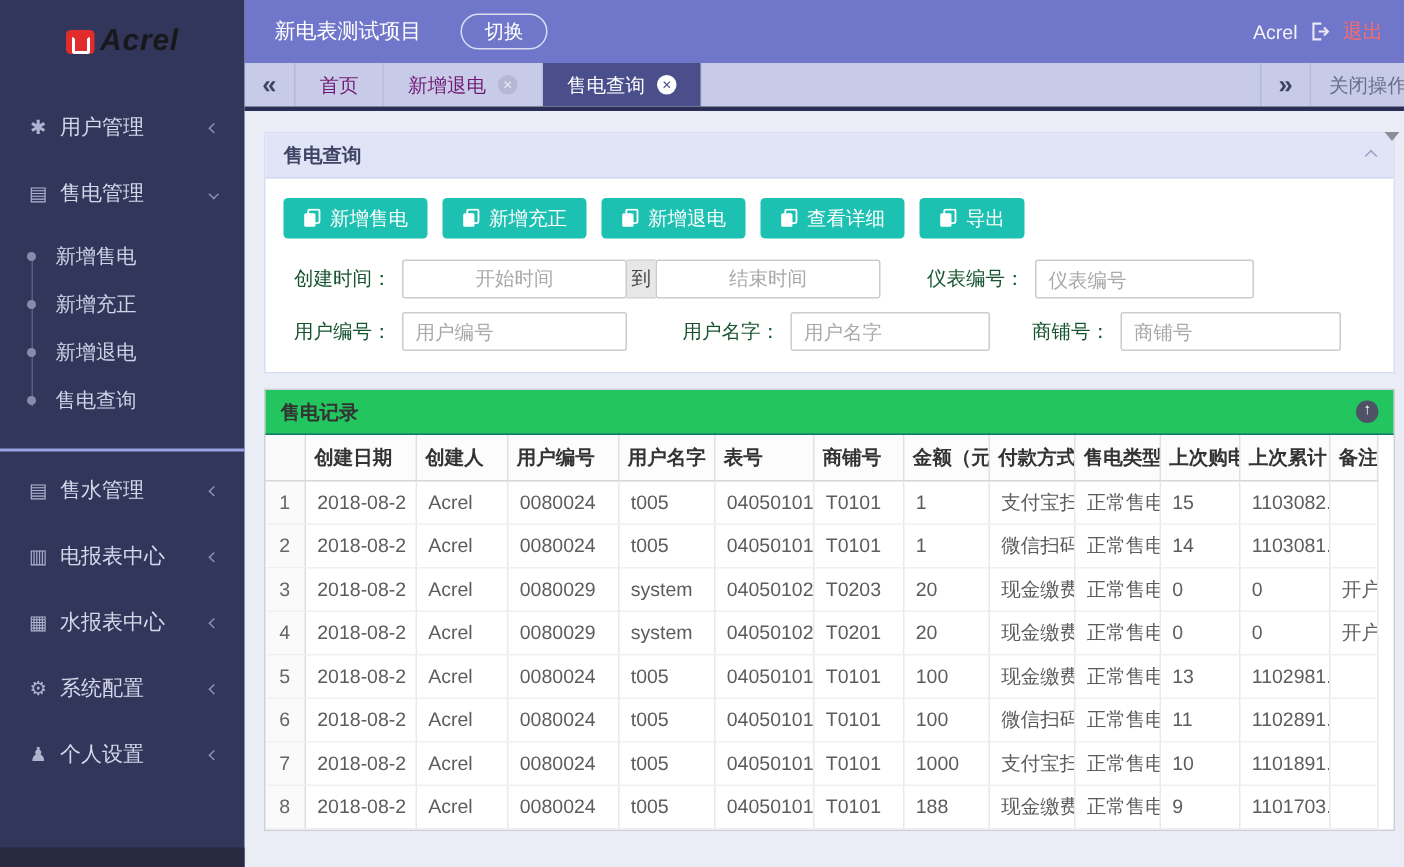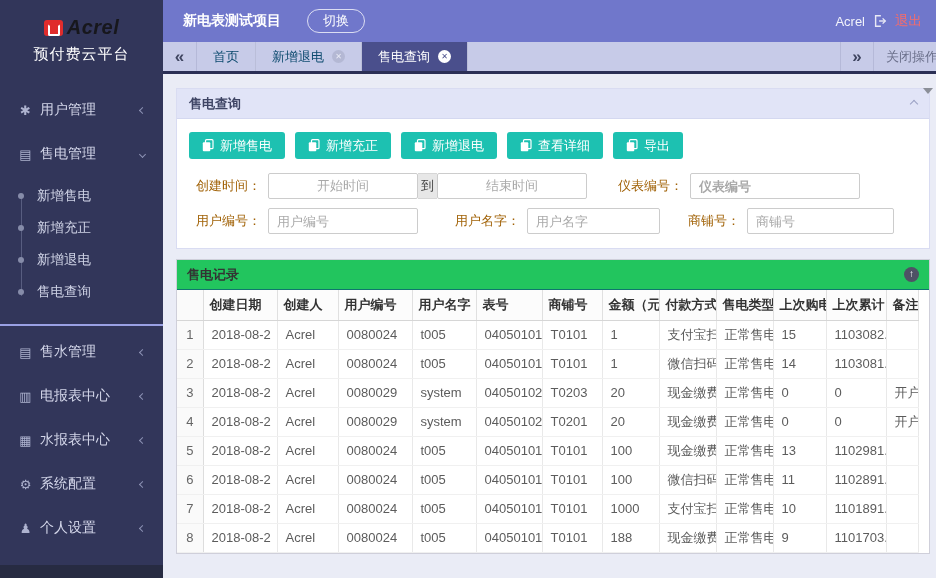--- a/index.html
+++ b/index.html
@@ -29,32 +29,32 @@
   .sub-item { position:relative; height:32px; display:flex; align-items:center; padding-left:37px; cursor:pointer; }
   .sub-item::before { content:""; position:absolute; left:18px; top:13px; width:6px; height:6px; border-radius:50%; background:#868ca9; }
   .sub-item .sub-label { font-size:13.5px; color:#cfd3e6; }
   .menu-divider { height:2px; background:#9aa1e4; margin:6px 0 4px; }
   .sidebar-footer { position:absolute; bottom:0; left:0; width:163px; height:13px; background:#272b42; }
 
   
   .main { flex:1; display:flex; flex-direction:column; min-width:0; }
 
   .topbar { height:42px; background:#7077cb; display:flex; align-items:center; padding:0 14px 0 20px; color:#fff; }
-  .project-name { font-size:14px; font-weight:bold; }
+  .project-name { font-size:14px; font-weight:normal; }
   .switch-btn { margin-left:26px; border:1px solid rgba(255,255,255,0.75); border-radius:20px; padding:2px 15px; font-size:13px; color:#fff; background:transparent; cursor:pointer; }
   .topbar-right { margin-left:auto; display:flex; align-items:center; gap:8px; }
   .topbar-user { font-size:13px; color:#f2f3fb; }
   .logout-link { color:#f56c6c; font-size:13.5px; cursor:pointer; }
 
   .tabbar { height:29px; background:#c7cbe8; display:flex; align-items:stretch; overflow:hidden; }
   .tab-scroll { width:34px; display:flex; align-items:center; justify-content:center; color:#3f4560; border-right:1px solid #b5b9d8; cursor:pointer; }
   .tab-scroll::before { content:"«"; font-size:17px; font-weight:bold; line-height:1; }
   .tab-scroll.right { border-left:1px solid #b5b9d8; border-right:1px solid #b5b9d8; }
   .tab-scroll.right::before { content:"»"; }
-  .tab { display:flex; align-items:center; padding:0 16px; font-size:13px; color:#0c4a6e; border-right:1px solid #babed9; cursor:pointer; white-space:nowrap; }
+  .tab { display:flex; align-items:center; padding:0 16px; font-size:13px; color:#701a75; border-right:1px solid #babed9; cursor:pointer; white-space:nowrap; }
   .tab .close-x { margin-left:8px; width:13px; height:13px; border-radius:50%; background:#b4b8d4; position:relative; flex:0 0 13px; }
   .tab .close-x::before { content:"✕"; position:absolute; left:0; top:0; width:13px; height:13px; line-height:13px; text-align:center; font-size:8px; color:#e9ebf6; }
   .tab.active { background:#4a4f8c; color:#fff; }
   .tab.active .close-x { background:#fff; }
   .tab.active .close-x::before { color:#4a4f8c; }
   .tab-right { margin-left:auto; display:flex; align-items:stretch; }
   .close-menu { display:flex; align-items:center; padding:0 8px 0 12px; color:#6a6f8a; font-size:13px; width:62px; overflow:hidden; white-space:nowrap; cursor:pointer; }
   .darkline { height:3px; background:#2b2f55; }
 
   .content { position:relative; flex:1; overflow:hidden; padding:14px 6px 0 13px; }
@@ -65,21 +65,21 @@
   .query-panel { border:1px solid #d9dcf2; margin-bottom:10px; }
   .qp-header { height:30px; background:#e1e4f7; display:flex; align-items:center; padding:0 12px; border-bottom:1px solid #d4d8f0; }
   .qp-title { font-size:13px; font-weight:bold; color:#3f4565; }
   .qp-header .chev { margin-left:auto; width:6px; height:6px; border-color:#9aa0c4; cursor:pointer; }
   .qp-body { padding:13px 12px 12px; }
 
   .btn-row { display:flex; gap:10px; margin-bottom:14px; }
   .teal-btn { display:flex; align-items:center; gap:6px; background:#1dc1b1; color:#fff; border:none; border-radius:3px; height:27px; padding:0 13px; font-size:13px; cursor:pointer; font-family:inherit; }
   .form-row { display:flex; align-items:center; margin-bottom:9px; }
   .form-row:last-child { margin-bottom:2px; }
-  .f-label { width:72px; text-align:right; color:#a16207; font-size:13px; margin-right:7px; white-space:nowrap; flex:0 0 72px; }
+  .f-label { width:72px; text-align:right; color:#14532d; font-size:13px; margin-right:7px; white-space:nowrap; flex:0 0 72px; }
   .f-label.w60 { width:62px; flex-basis:62px; }
   .txt-input { height:26px; border:1px solid #ccc; border-radius:2px; padding:0 8px; font-size:13px; color:#333; outline:none; font-family:inherit; }
   .txt-input::placeholder { color:#a9a9a9; }
   .date-input { width:150px; text-align:center;font-family:Liberation Serif, serif; }
   .to-box { height:26px; min-width:19px; background:#e7e7e7; border:1px solid #d6d6d6; border-left:none; border-right:none; display:flex; align-items:center; justify-content:center; color:#444; font-size:13px; padding:0 2px; }
   .sp24 { width:24px; } .sp30 { width:30px; } .sp20 { width:18px; }
   .select-box { position:relative; width:150px; height:26px; border:1px solid #ccc; border-radius:2px; display:flex; align-items:center; padding:0 20px 0 10px; cursor:pointer; color:#444; }
   .select-arrow { position:absolute; right:7px; top:9px; font-size:8px; color:#555; }
   .search-btn { display:flex; align-items:center; gap:6px; background:#28a77b; color:#fff; border:none; border-radius:3px; height:27px; padding:0 16px; font-size:13.5px; cursor:pointer; font-family:inherit; }
 
@@ -98,21 +98,20 @@
 <body>
 
 <div class="app">
 
   <aside class="sidebar">
     <div class="logo-block">
       <div class="logo-line">
         <span class="logo-mark"></span>
         <span class="logo-text">Acrel</span>
       </div>
-      <div class="logo-sub">预付费云平台</div>
     </div>
     <nav class="nav">
       <div class="nav-item">
         <span class="mi">✱</span>
         <span class="nav-label">用户管理</span>
         <span class="chev left"></span>
       </div>
       <div class="nav-item">
         <span class="mi">▤</span>
         <span class="nav-label">售电管理</span>
@@ -246,21 +245,21 @@
             </button>
           </div>
 
           <div class="form-row">
             <span class="f-label">创建时间：</span>
             <input class="txt-input date-input" placeholder="开始时间" style="">
             <span class="to-box">到</span>
             <input class="txt-input date-input" placeholder="结束时间" style="">
             <span class="sp24"></span>
             <span class="f-label">仪表编号：</span>
-            <input class="txt-input" style="width: 170px; font-weight: bold;" placeholder="仪表编号">
+            <input class="txt-input" style="width: 146px;" placeholder="仪表编号">
           </div>
 
           <div class="form-row">
             <span class="f-label">用户编号：</span>
             <input class="txt-input" style="width: 150px;" placeholder="用户编号">
             <span class="sp30"></span>
             <span class="f-label">用户名字：</span>
             <input class="txt-input" style="width: 133px;" placeholder="用户名字">
             <span class="sp20"></span>
             <span class="f-label w60">商铺号：</span>

